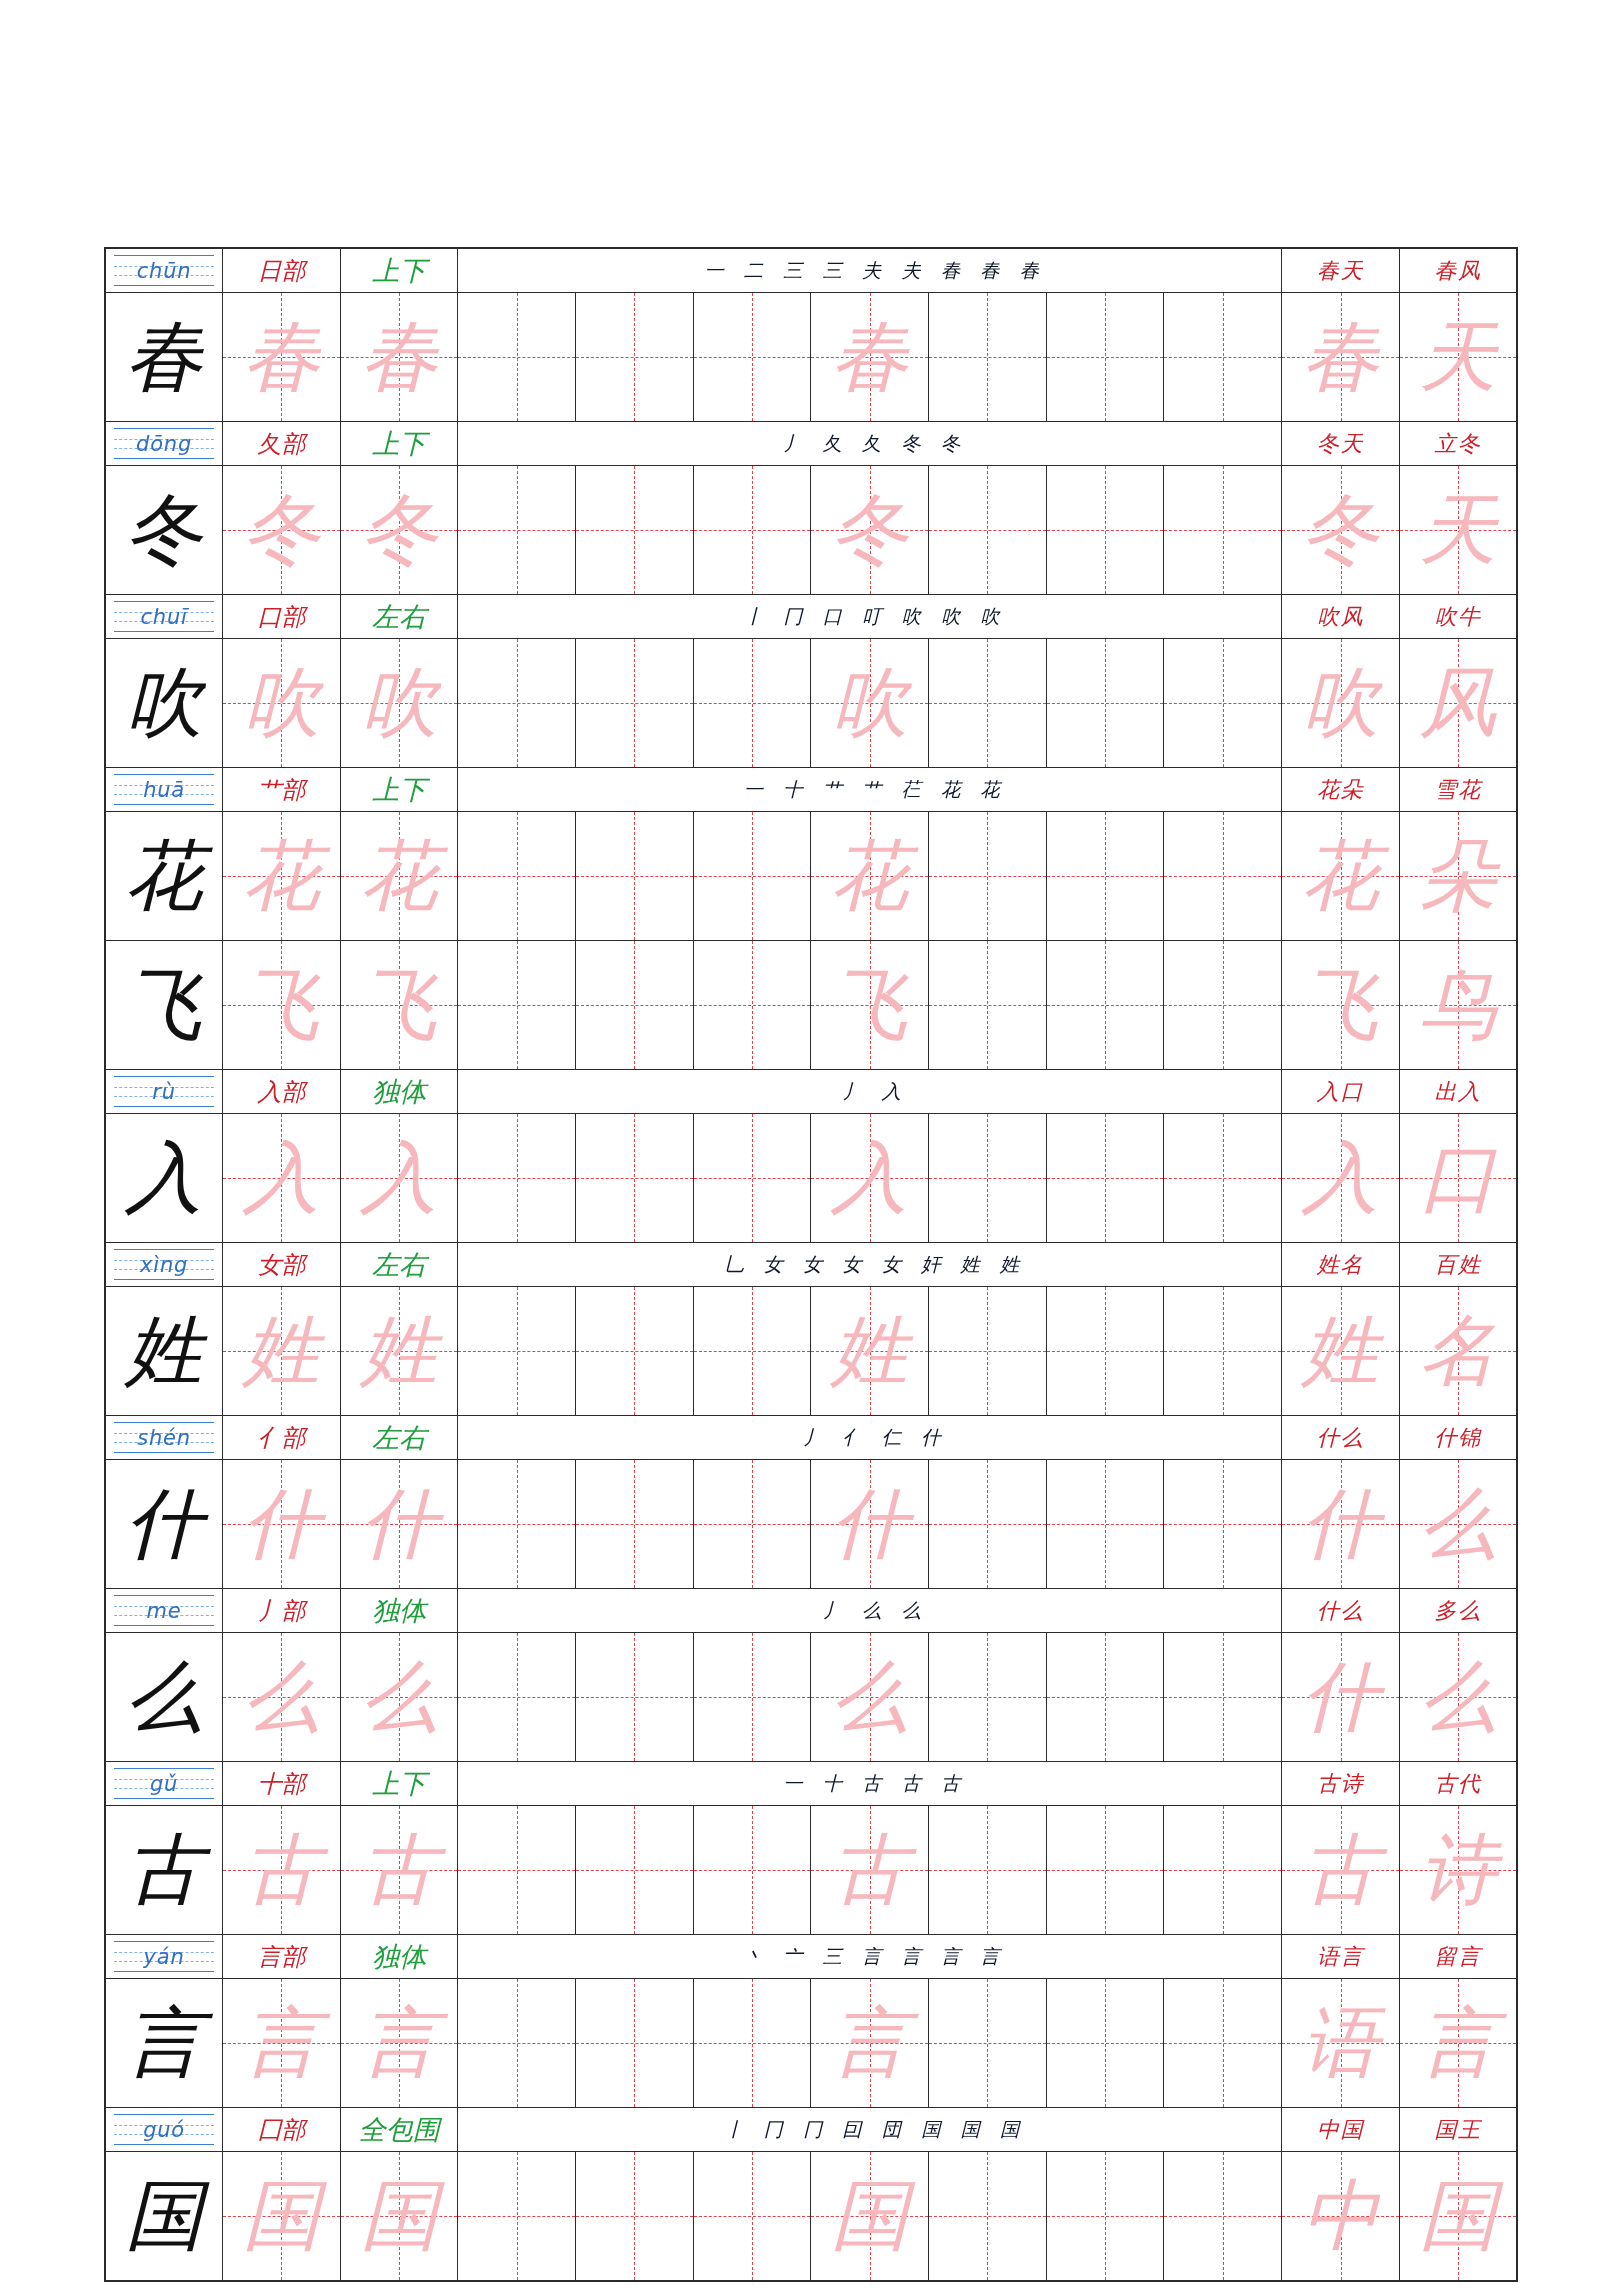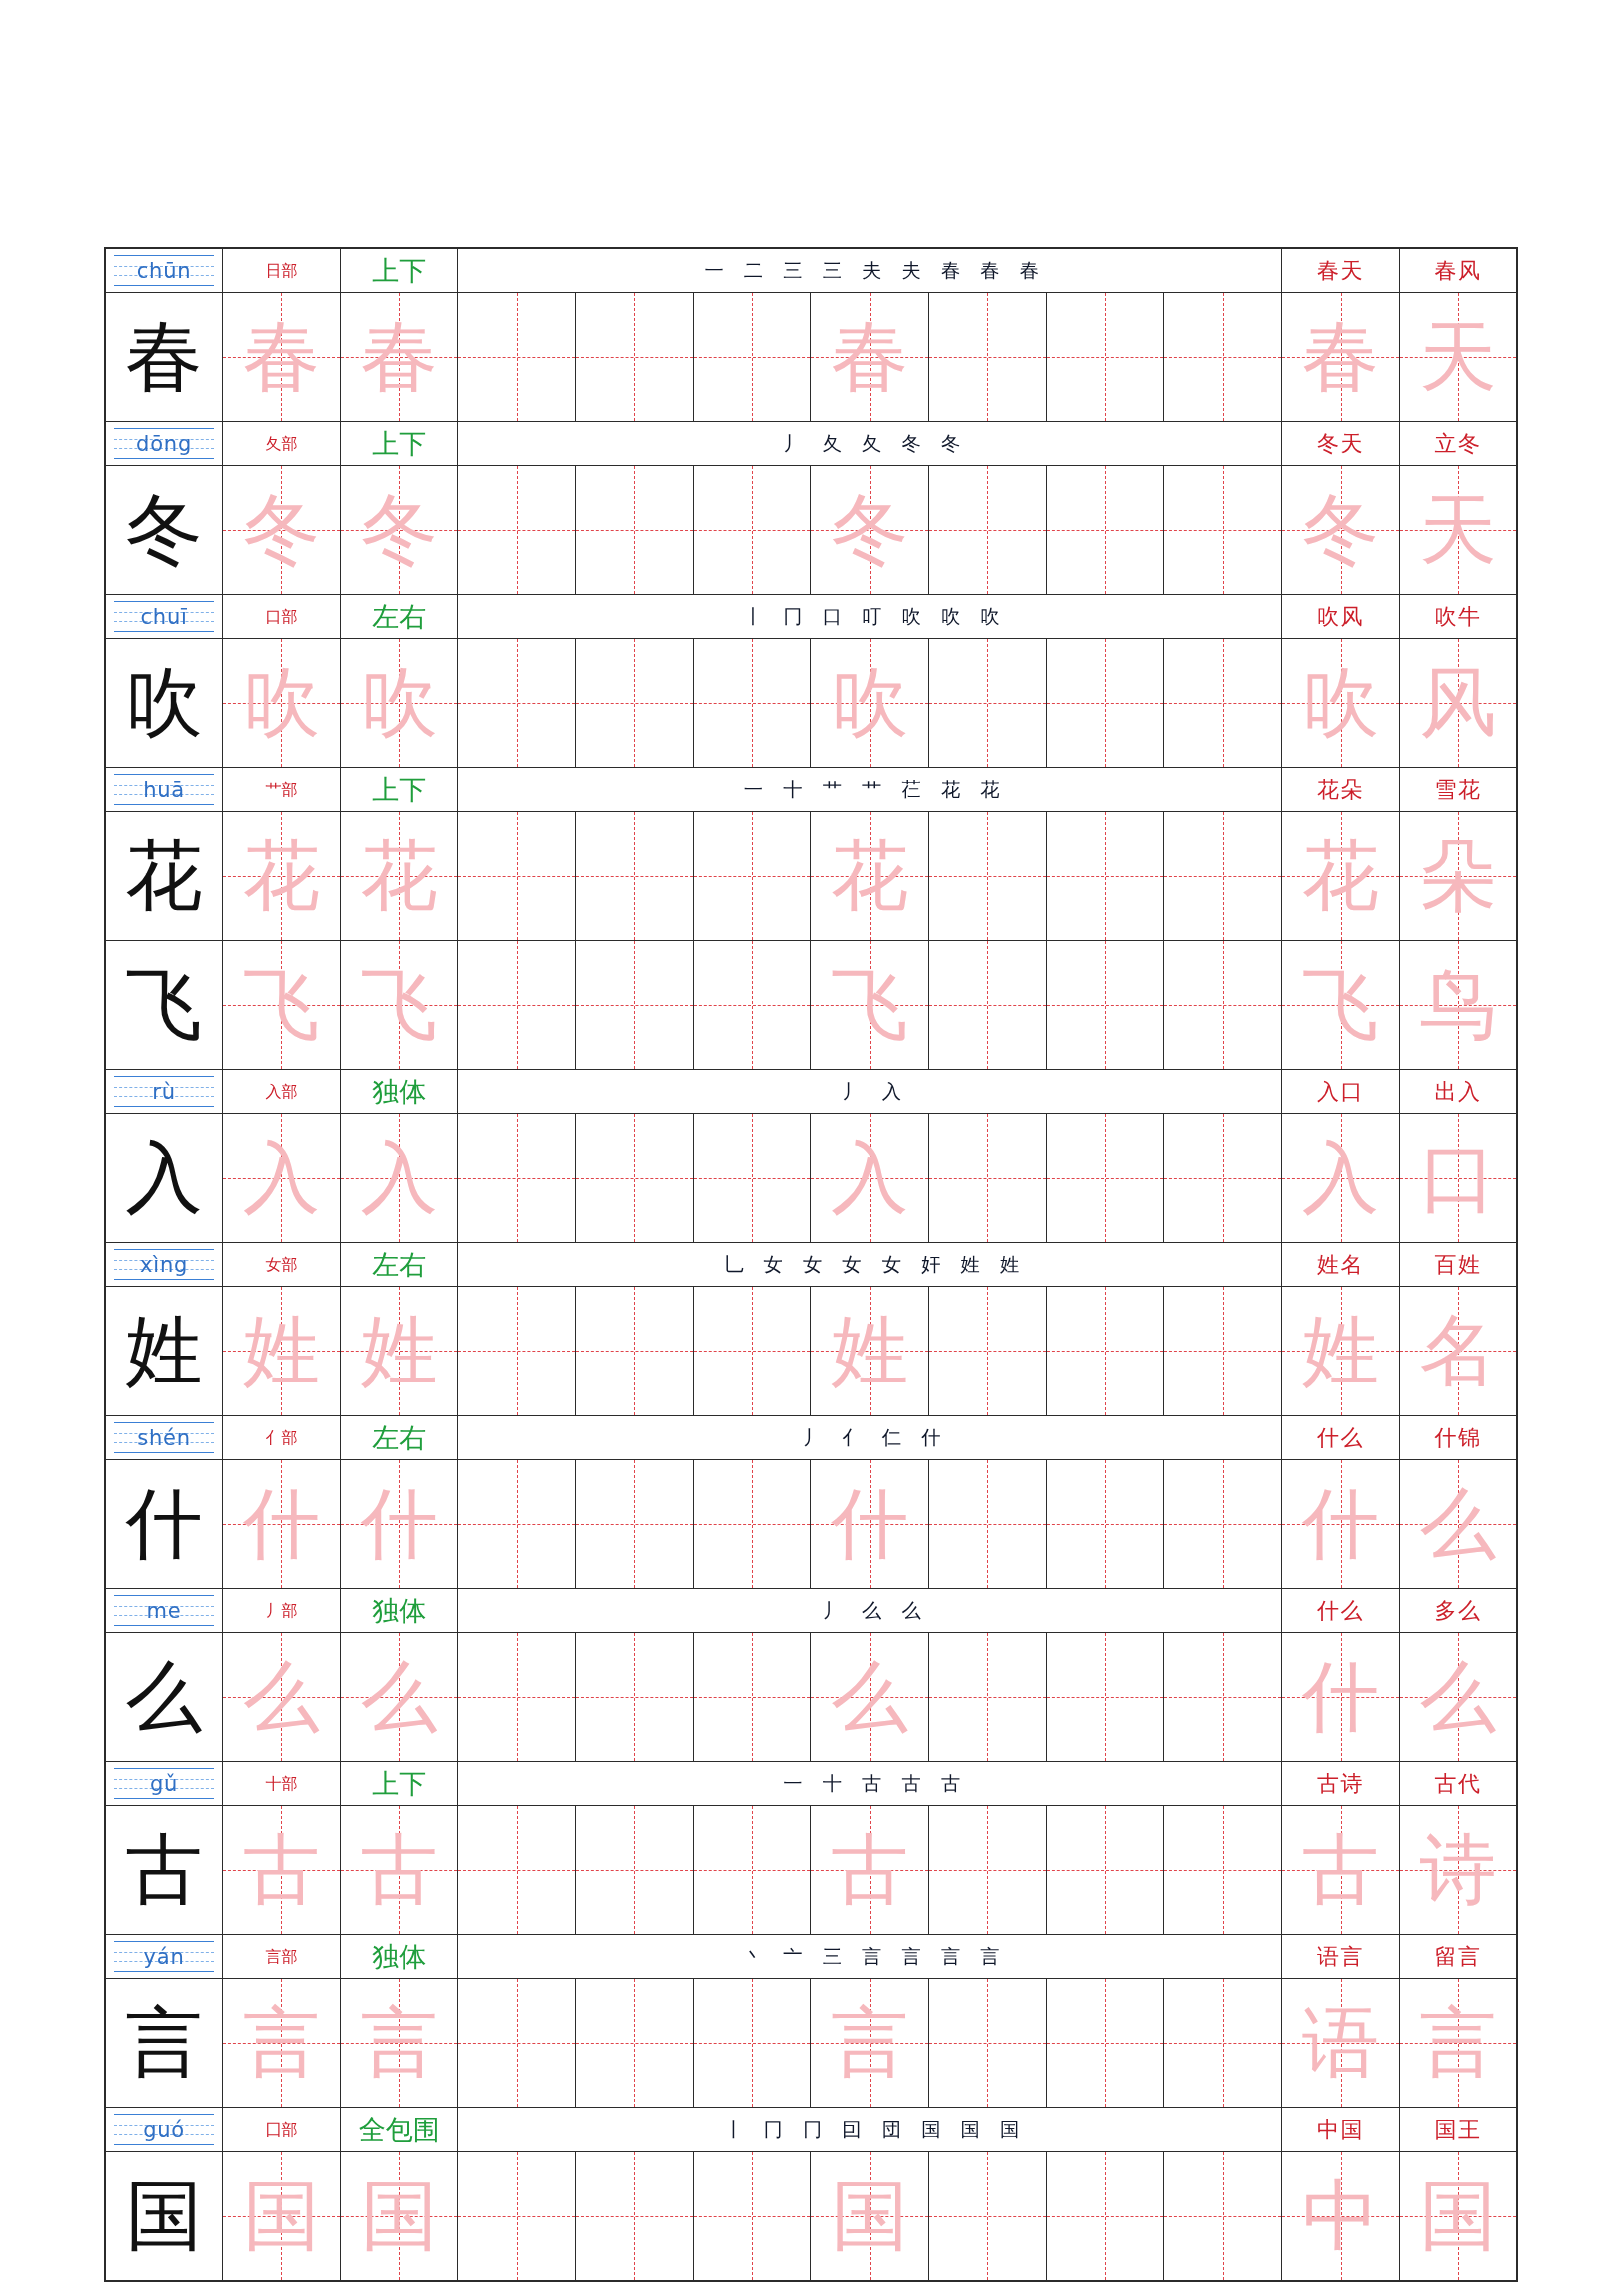--- a/index.html
+++ b/index.html
@@ -12,20 +12,21 @@
     height: 2295px;
     font-family: "Liberation Sans", sans-serif;
     -webkit-font-smoothing: antialiased;
   }
   .page {
     position: relative;
     width: 1578px;
     height: 2295px;
     box-sizing: border-box;
     padding: 247px 104px 0 104px;
+    font-style: italic;
   }
   table.sheet {
     border-collapse: collapse;
     table-layout: fixed;
     width: 1414px;
     border: 2.3px solid #2b2b2b;
   }
   
   tr.info-row td {
     border: 1.2px solid #2b2b2b;
@@ -63,21 +64,21 @@
   .pinyin-staff::before { top: 33%; }
   .pinyin-staff::after  { top: 66%; }
   .pinyin-text {
     position: relative;
     z-index: 2;
     color: #2f6fc4;
     font-size: 21px;
     font-family: "DejaVu Sans", sans-serif;
     letter-spacing: 0.8px;
   }
-  .radical-text { color: #cc1f2a; font-size: 16px; font-family: "DejaVu Sans", sans-serif;}
+  .radical-text { color: #cc1f2a; font-size: 24px; font-family: "DejaVu Sans", sans-serif;}
   .structure-text { color: #1f9e3c; font-size: 27px; font-family: "DejaVu Sans", sans-serif;}
   .strokes-cell {
     text-align: left;
     padding-left: 10.8px !important;
     color: #0f172a;
     font-size: 23px;
     font-family: "DejaVu Sans", sans-serif;
     letter-spacing: 7px;
     white-space: nowrap;
     overflow: hidden;

